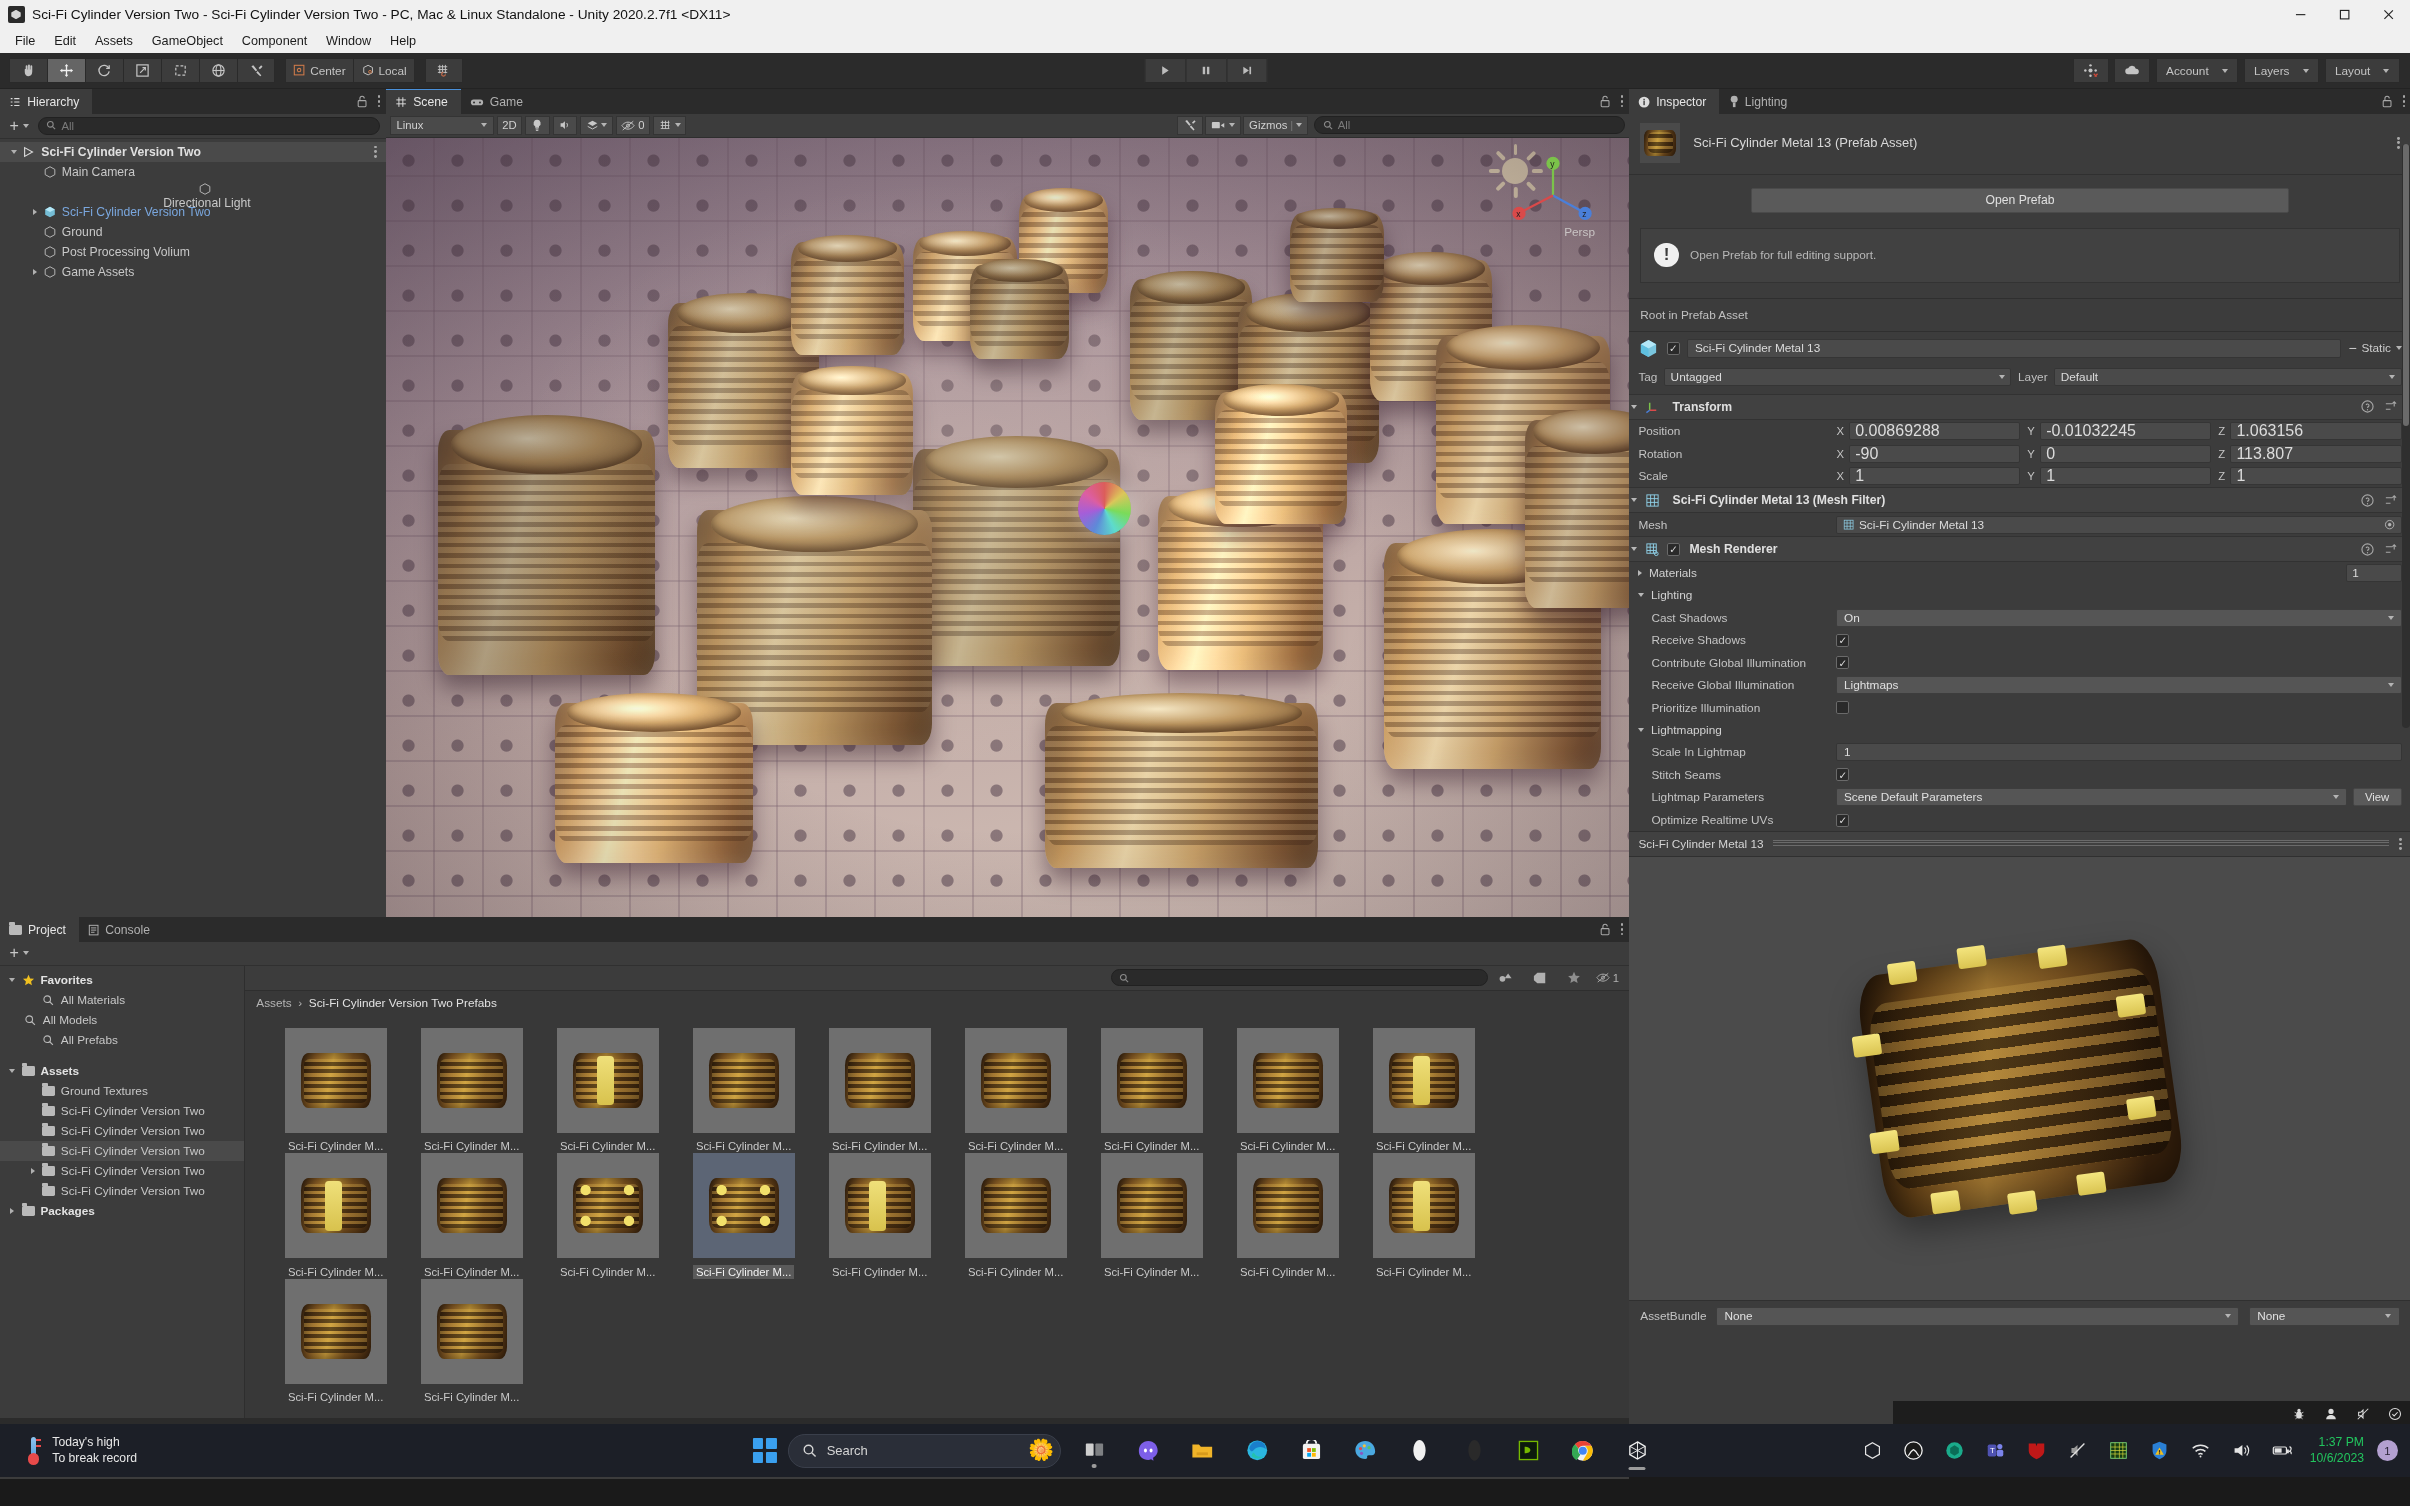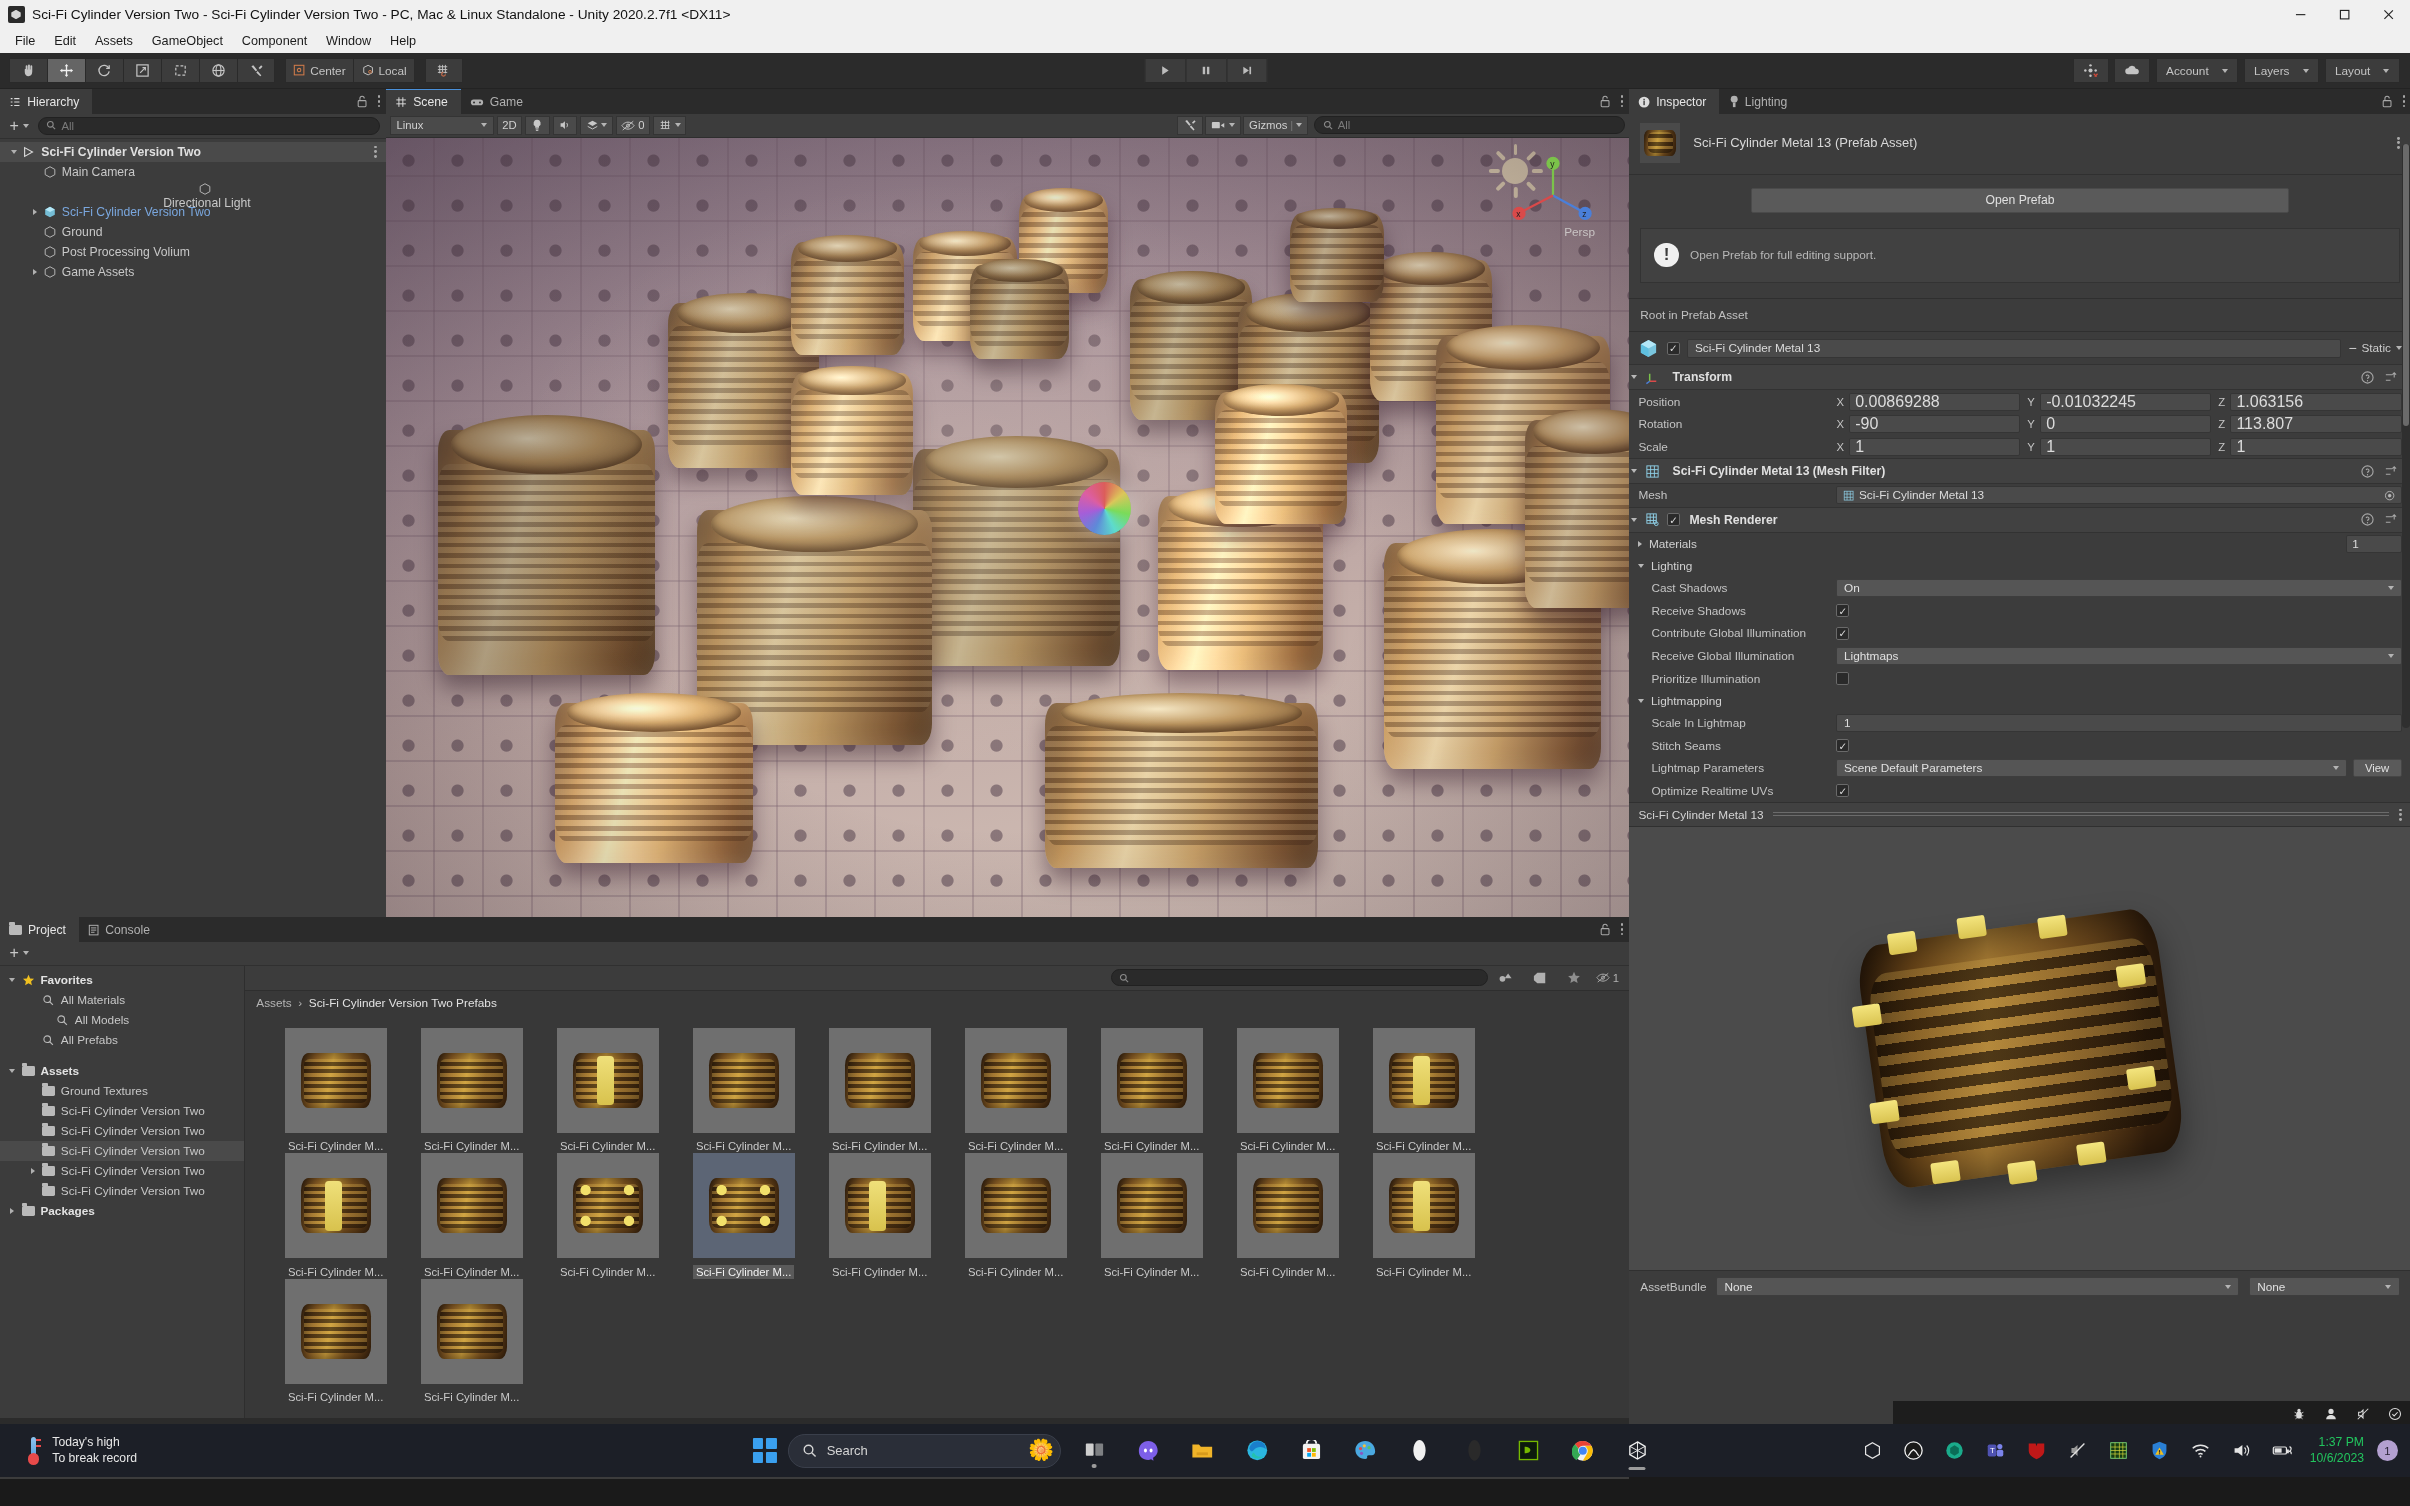--- a/index.html
+++ b/index.html
@@ -856,21 +856,21 @@
             <div class="trow" style="padding-left: 26px;">
               <span class="tri"></span>
               <span class="ico">
                 <svg width="12.2" height="12.2" viewBox="0 0 14 14" fill="none" stroke="#b8b8b8" stroke-width="1.3">
                   <circle cx="6" cy="6" r="3.8"></circle>
                   <path d="M8.9 8.9L12.5 12.5"></path>
                 </svg>
               </span>
               <span>All Materials</span>
             </div>
-            <div class="trow" style="padding-left: 40px; align-items: center;">
+            <div class="trow" style="padding-left: 8px; align-items: center;">
               <span class="tri"></span>
               <span class="ico">
                 <svg width="12.2" height="12.2" viewBox="0 0 14 14" fill="none" stroke="#b8b8b8" stroke-width="1.3">
                   <circle cx="6" cy="6" r="3.8"></circle>
                   <path d="M8.9 8.9L12.5 12.5"></path>
                 </svg>
               </span>
               <span>All Models</span>
             </div>
             <div class="trow" style="padding-left: 26px;">
@@ -1190,20 +1190,32 @@
           </svg>
           <div class="chk">✓</div>
           <div class="name-field">Sci-Fi Cylinder Metal 13</div>
           <div class="static-box">
             <span style="font-size:14px;line-height:9.4px">−</span>
             <span>Static</span>
             <span class="caret"></span>
           </div>
         </div>
 
+        <div class="taglayer">
+          <span class="tl-label">Tag</span>
+          <div class="tl-dd">
+            <span>Untagged</span>
+            <span class="caret"></span>
+          </div>
+          <span class="tl-label">Layer</span>
+          <div class="tl-dd">
+            <span>Default</span>
+            <span class="caret"></span>
+          </div>
+        </div>
 
         <div class="comp-header">
           <span class="tri-small"></span>
           <svg width="15" height="15" viewBox="0 0 16 16">
             <line x1="5" y1="12" x2="5" y2="4" stroke="#7bc34a" stroke-width="1.6"></line>
             <line x1="5" y1="12" x2="12" y2="12" stroke="#d94a4a" stroke-width="1.6"></line>
             <line x1="5" y1="12" x2="1.5" y2="14.5" stroke="#4a7fd9" stroke-width="1.6"></line>
           </svg>
           <span class="comp-title">Transform</span>
           <div class="comp-tools">

